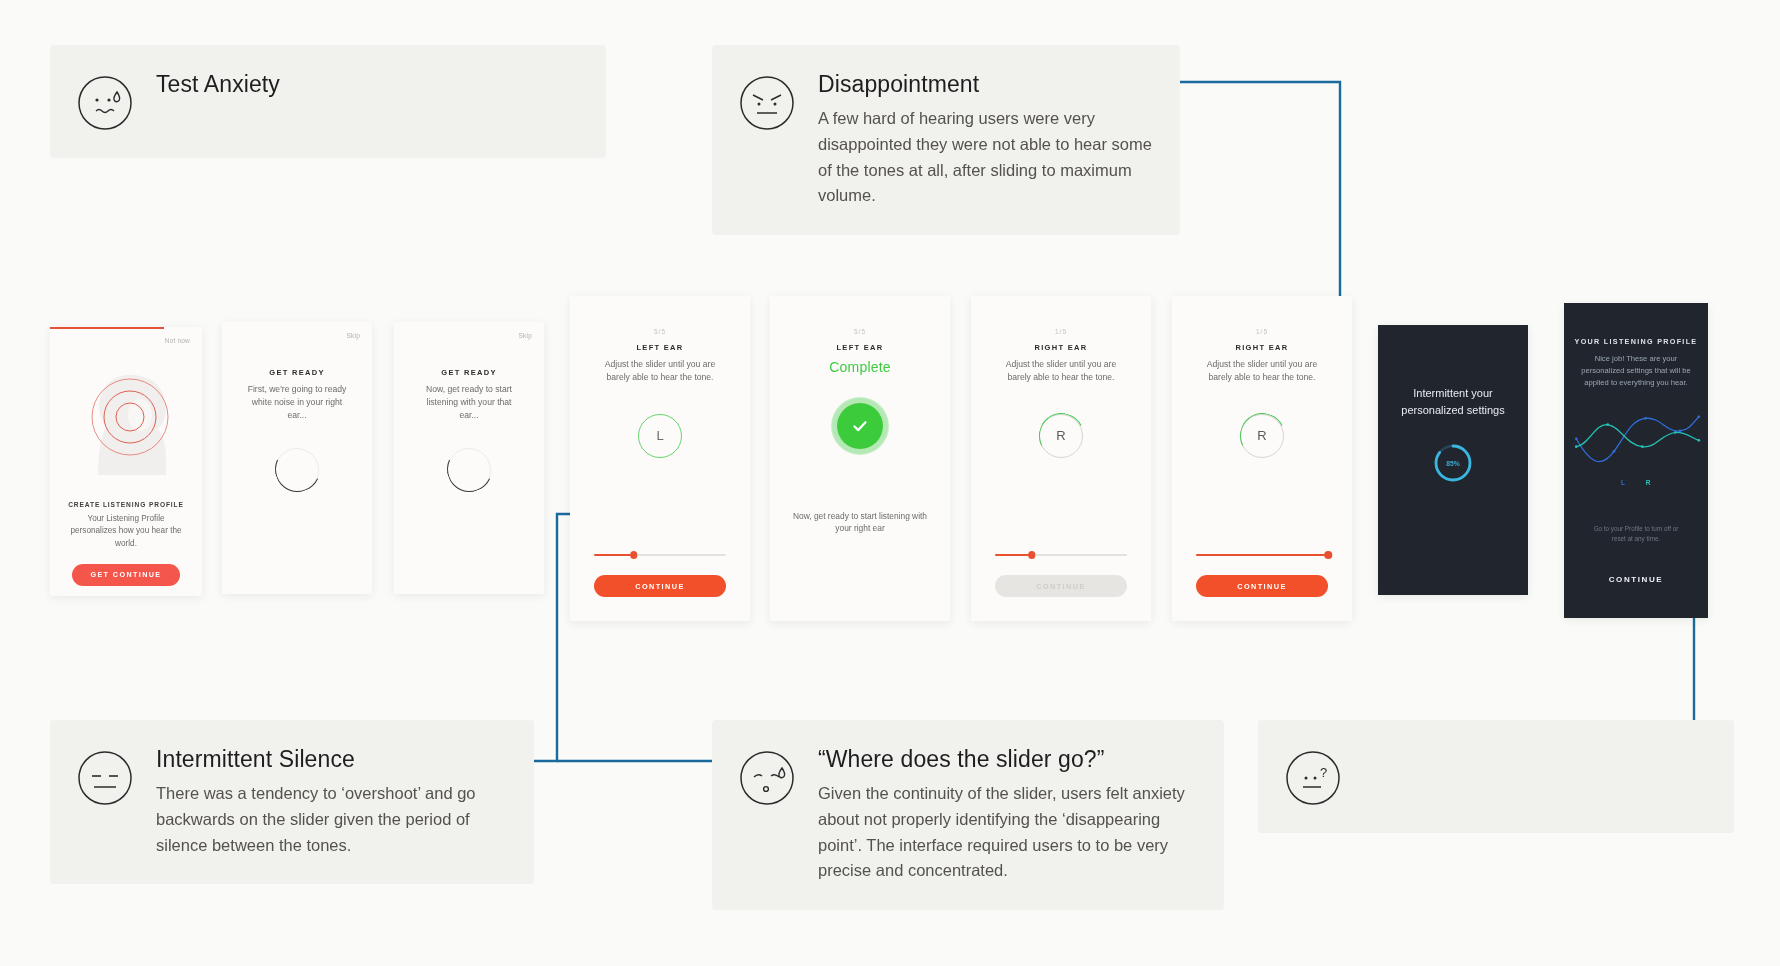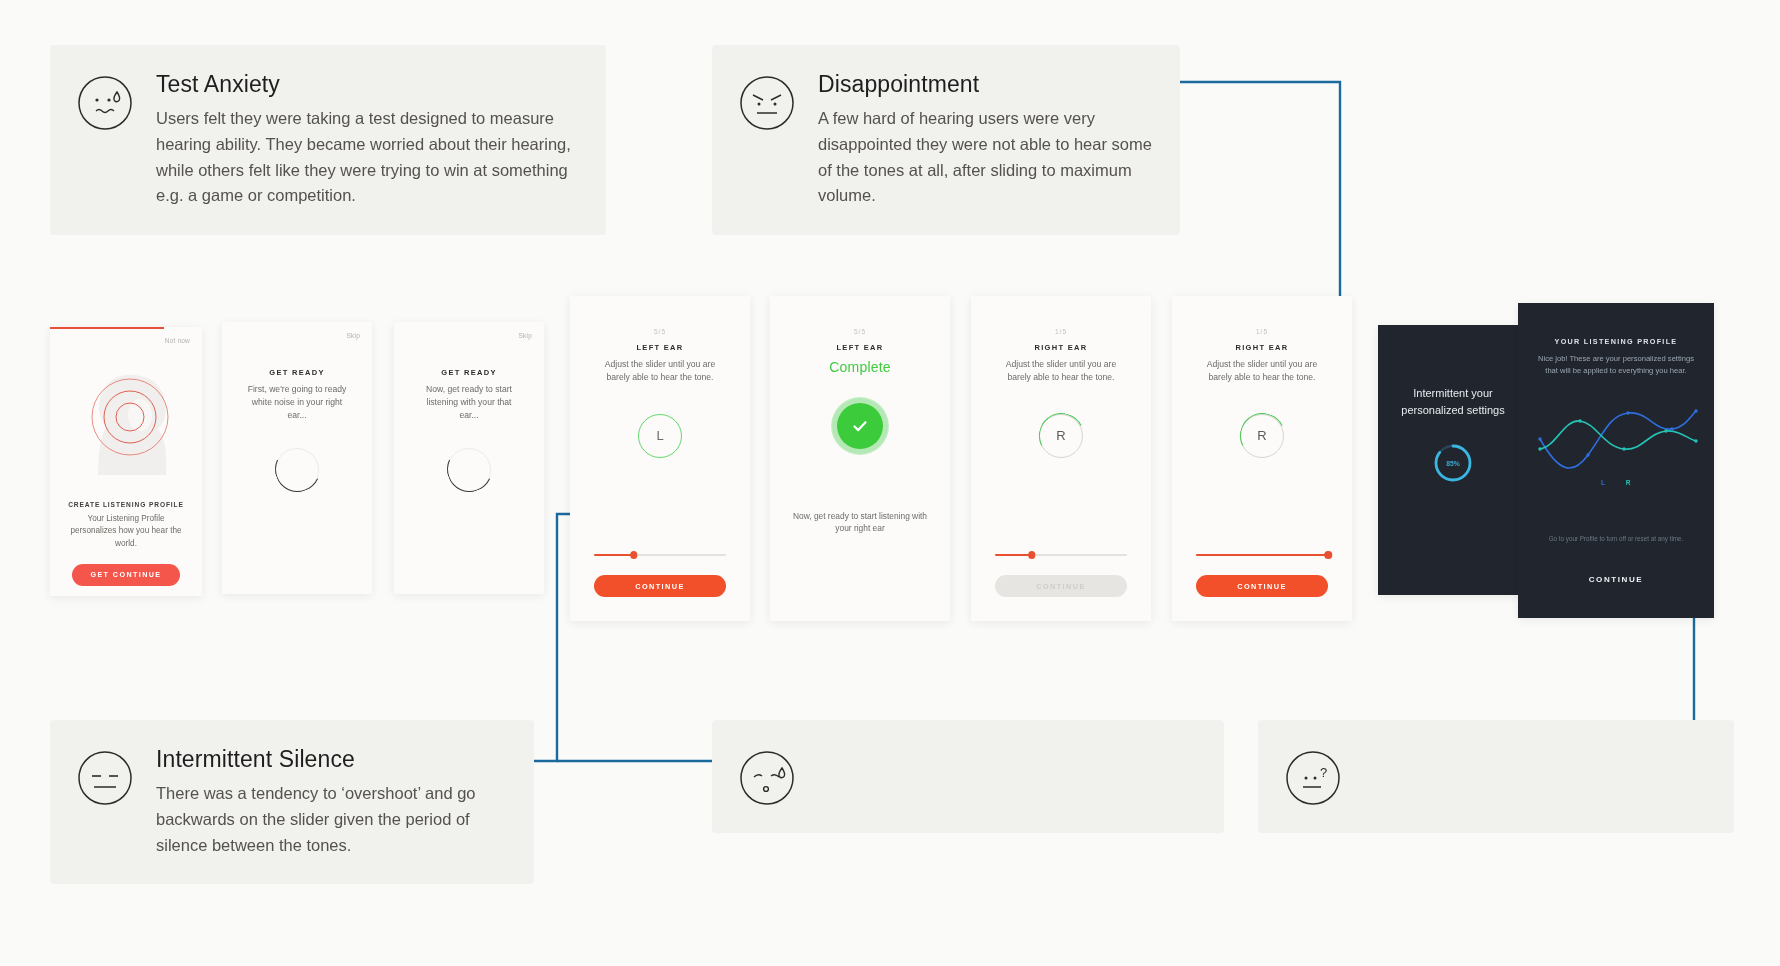--- a/index.html
+++ b/index.html
@@ -241,21 +241,20 @@
       <svg viewBox="0 0 58 58">
         <circle cx="29" cy="29" r="26" fill="none" stroke="#2B2B2B" stroke-width="1.5"></circle>
         <circle cx="21" cy="26" r="1.6" fill="#2B2B2B"></circle>
         <circle cx="33" cy="26" r="1.6" fill="#2B2B2B"></circle>
         <path d="M20 37 q3 -3 6 0 q3 3 6 0 q3 -3 6 0" fill="none" stroke="#2B2B2B" stroke-width="1.4"></path>
         <path d="M41 18 q4 6 2 8.5 q-2.5 2.5 -4.6 0 q-1.8 -2.6 2.6 -8.5 z" fill="none" stroke="#2B2B2B" stroke-width="1.4"></path>
       </svg>
     </div>
     <div class="insight-body">
       <div class="insight-title">Test Anxiety</div>
-      <div class="insight-text">Users felt they were taking a test designed to measure hearing ability. They became worried about their hearing, while others felt like they were trying to win at something e.g. a game or competition.</div>
     </div>
   </div>
 
   <div class="insight" id="card-disappointment">
     <div class="insight-face">
       <svg viewBox="0 0 58 58">
         <circle cx="29" cy="29" r="26" fill="none" stroke="#2B2B2B" stroke-width="1.5"></circle>
         <path d="M15 21 L25 26" stroke="#2B2B2B" stroke-width="1.5" fill="none"></path>
         <path d="M43 21 L33 26" stroke="#2B2B2B" stroke-width="1.5" fill="none"></path>
         <circle cx="21" cy="30" r="1.5" fill="#2B2B2B"></circle>
@@ -286,20 +285,24 @@
 
   <div class="insight" id="card-slider-question">
     <div class="insight-face">
       <svg viewBox="0 0 58 58">
         <circle cx="29" cy="29" r="26" fill="none" stroke="#2B2B2B" stroke-width="1.5"></circle>
         <path d="M16 28 q4 -4 8 -1" fill="none" stroke="#2B2B2B" stroke-width="1.4"></path>
         <path d="M33 27 q4 -3 8 1" fill="none" stroke="#2B2B2B" stroke-width="1.4"></path>
         <circle cx="28" cy="40" r="2.4" fill="none" stroke="#2B2B2B" stroke-width="1.4"></circle>
         <path d="M44 19 q4 6 2 8.5 q-2.5 2.5 -4.6 0 q-1.8 -2.6 2.6 -8.5 z" fill="none" stroke="#2B2B2B" stroke-width="1.4"></path>
       </svg>
+    </div>
+    <div class="insight-body">
+      <div class="insight-title">“Where does the slider go?”</div>
+      <div class="insight-text">Given the continuity of the slider, users felt anxiety about not properly identifying the ‘disappearing point’. The interface required users to to be very precise and concentrated.</div>
     </div>
   </div>
 
   <div class="insight" id="card-meaning">
     <div class="insight-face">
       <svg viewBox="0 0 58 58">
         <circle cx="29" cy="29" r="26" fill="none" stroke="#2B2B2B" stroke-width="1.5"></circle>
         <circle cx="22" cy="29" r="1.5" fill="#2B2B2B"></circle>
         <circle cx="31" cy="29" r="1.5" fill="#2B2B2B"></circle>
         <path d="M19 38 L37 38" stroke="#2B2B2B" stroke-width="1.5"></path>
@@ -397,21 +400,21 @@
     <div class="dark-title" style="margin-top:60px">Intermittent your personalized settings</div>
     <div class="pct-ring">
       <svg viewBox="0 0 46 46">
         <circle cx="23" cy="23" r="17" fill="none" stroke="#2F5E7E" stroke-width="2.4" opacity=".55"></circle>
         <circle cx="23" cy="23" r="17" fill="none" stroke="#3AB6E0" stroke-width="2.8" stroke-linecap="round" stroke-dasharray="91 107" transform="rotate(-90 23 23)"></circle>
       </svg>
       <div class="pct-label">85%</div>
     </div>
   </div>
 
-  <div class="phone dark" style="left:1518px; top:303px; width:196px; height:315px;">
+  <div class="phone dark" style="left:1564px; top:303px; width:144px; height:315px;">
     <div class="dark-eyebrow">YOUR LISTENING PROFILE</div>
     <div class="dark-sub">Nice job! These are your personalized settings that will be applied to everything you hear.</div>
     <div style="position:absolute; left:6px; right:6px; top:92px; height:86px;">
       <svg viewBox="0 0 168 86" style="width:100%;height:100%">
         <path d="M8 44 C 26 76, 40 82, 56 60 C 72 38, 78 20, 96 18 C 116 16, 122 36, 140 34 C 152 33, 158 22, 164 16" fill="none" stroke="#2E6FE0" stroke-width="1.6"></path>
         <path d="M8 54 C 24 52, 32 24, 48 26 C 64 28, 72 52, 92 54 C 110 56, 116 38, 134 36 C 148 35, 156 44, 164 46" fill="none" stroke="#25C3B6" stroke-width="1.6"></path>
         <circle cx="8" cy="44" r="1.7" fill="#2E6FE0"></circle>
           <circle cx="56" cy="60" r="1.7" fill="#2E6FE0"></circle>
         <circle cx="96" cy="18" r="1.7" fill="#2E6FE0"></circle>
           <circle cx="140" cy="34" r="1.7" fill="#2E6FE0"></circle>

